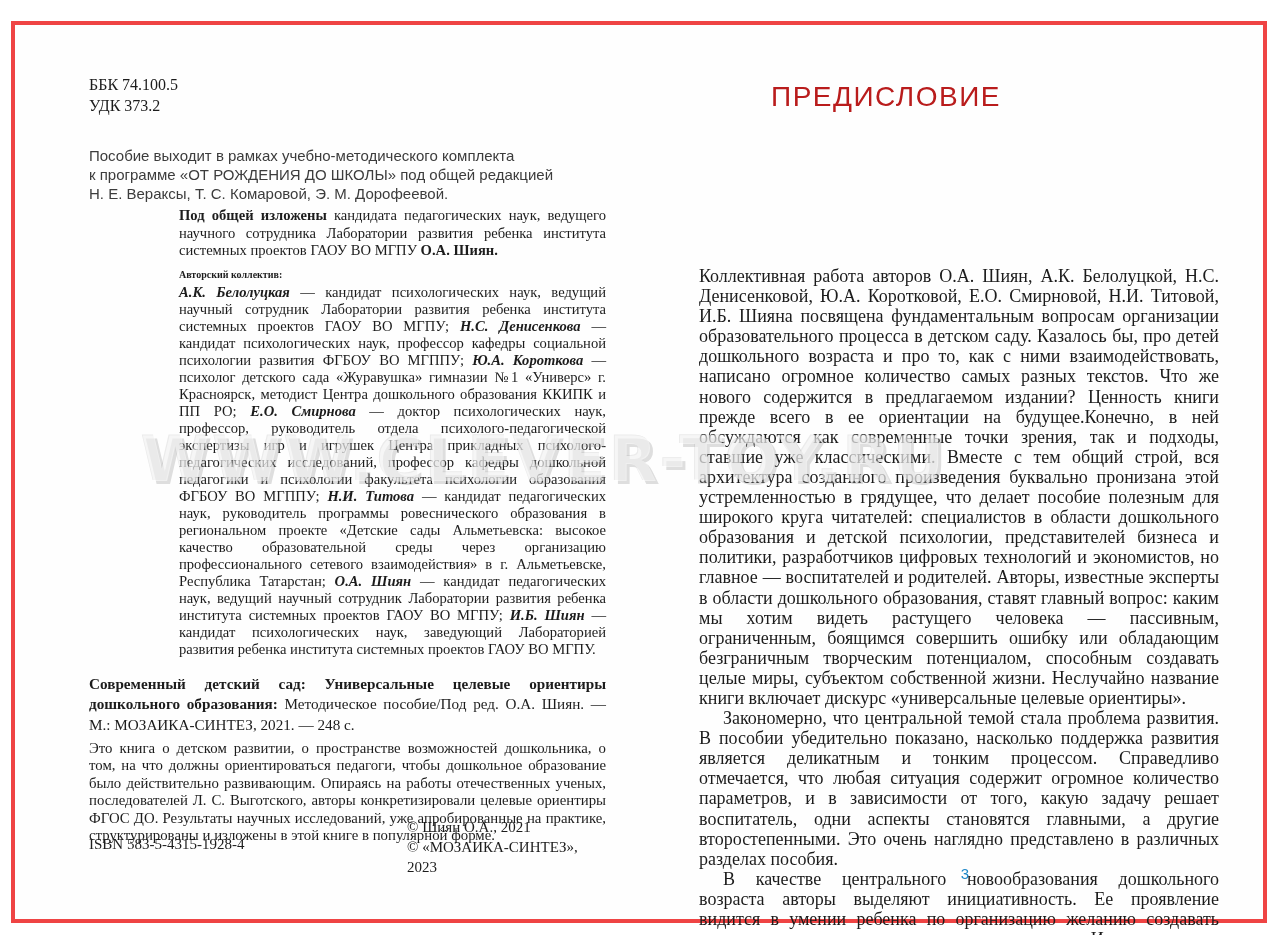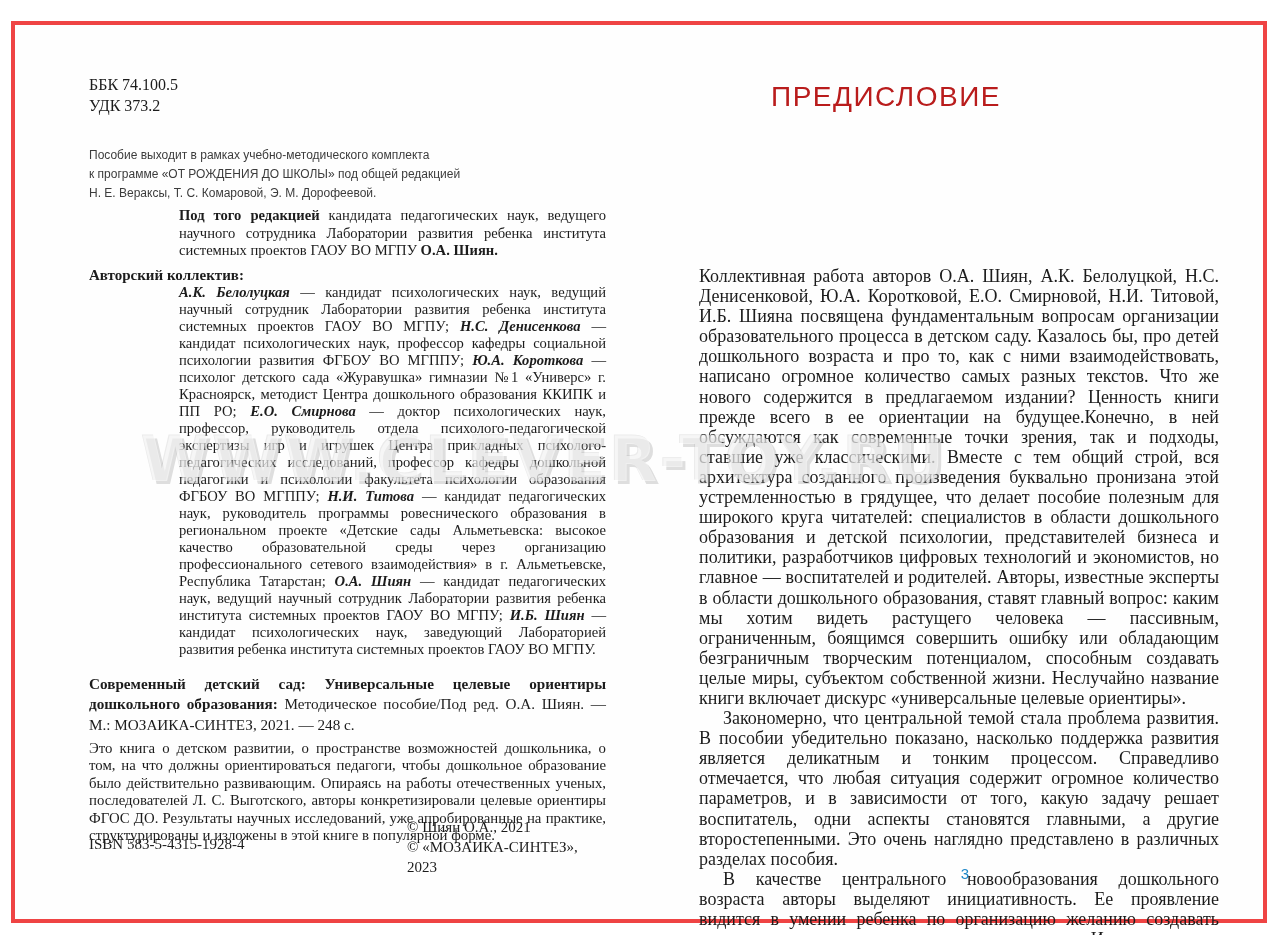--- a/index.html
+++ b/index.html
@@ -21,34 +21,35 @@
   
   .page-left {
     position: absolute;
     left: 74px; top: 49px;
     width: 517px;
   }
   .codes { font-size: 16px; line-height: 21px; }
   .series-note {
     margin-top: 30px;
     font-family: "Liberation Sans", sans-serif;
-    font-size: 12px; line-height: 19px;
+    font-size: 15px; line-height: 19px;
     color: #3c3c3c;
     white-space: pre-line;
   }
   .editors-note {
     margin-top: 4px;
     margin-left: 90px;
     text-align: justify;
     font-size: 14.6px; line-height: 17.5px;
   }
   .authors-heading {
     margin-top: 6px;
+    margin-left: 90px;
     font-weight: bold;
-    font-size: 15px; line-height: 18px;
+    font-size: 10px; line-height: 18px;
   }
   .authors {
     margin-left: 90px;
     text-align: justify;
     font-size: 14.6px; line-height: 17px;
   }
   .author-name { font-weight: bold; font-style: italic; }
   .biblio {
     margin-top: 16px;
     text-align: justify;
@@ -123,21 +124,21 @@
     <div class="codes">
       <div>ББК 74.100.5</div>
       <div>УДК 373.2</div>
     </div>
 
     <div class="series-note">Пособие выходит в рамках учебно-методического комплекта
 к программе «ОТ РОЖДЕНИЯ ДО ШКОЛЫ» под общей редакцией
 Н. Е. Вераксы, Т. С. Комаровой, Э. М. Дорофеевой.</div>
 
     <div class="editors-note">
-      <span class="author-name" style="font-style:normal">Под того редакцией</span><span> кандидата педагогических наук, ведущего научного сотрудника Лаборатории развития ребенка института системных проектов ГАОУ ВО МГПУ </span><span class="author-name" style="font-style:normal">О.А. Шиян.</span>
+      <span class="author-name" style="font-style:normal">Под общей изложены</span><span> кандидата педагогических наук, ведущего научного сотрудника Лаборатории развития ребенка института системных проектов ГАОУ ВО МГПУ </span><span class="author-name" style="font-style:normal">О.А. Шиян.</span>
     </div>
 
     <div class="authors-heading">Авторский коллектив:</div>
 
     <div class="authors">
       <span class="author-name">А.К. Белолуцкая</span><span> — кандидат психологических наук, ведущий научный сотрудник Лаборатории развития ребенка института системных проектов ГАОУ ВО МГПУ; </span><span class="author-name">Н.С. Денисенкова</span><span> — кандидат психологических наук, профессор кафедры социальной психологии развития ФГБОУ ВО МГППУ; </span><span class="author-name">Ю.А. Короткова</span><span> — психолог детского сада «Журавушка» гимназии №1 «Универс» г. Красноярск, методист Центра дошкольного образования ККИПК и ПП РО; </span><span class="author-name">Е.О. Смирнова</span><span> — доктор психологических наук, профессор, руководитель отдела психолого-педагогической экспертизы игр и игрушек Центра прикладных психолого-педагогических исследований, профессор кафедры дошкольной педагогики и психологии факультета психологии образования ФГБОУ ВО МГППУ; </span><span class="author-name">Н.И. Титова</span><span> — кандидат педагогических наук, руководитель программы ровеснического образования в региональном проекте «Детские сады Альметьевска: высокое качество образовательной среды через организацию профессионального сетевого взаимодействия» в г. Альметьевске, Республика Татарстан; </span><span class="author-name">О.А. Шиян</span><span> — кандидат педагогических наук, ведущий научный сотрудник Лаборатории развития ребенка института системных проектов ГАОУ ВО МГПУ; </span><span class="author-name">И.Б. Шиян</span><span> — кандидат психологических наук, заведующий Лабораторией развития ребенка института системных проектов ГАОУ ВО МГПУ.</span>
     </div>
 
     <div class="biblio">
       <span class="lead">Современный детский сад: Универсальные целевые ориентиры дошкольного образования: </span><span>Методическое пособие/Под ред. О.А. Шиян. — М.: МОЗАИКА-СИНТЕЗ, 2021. — 248 с.</span>

